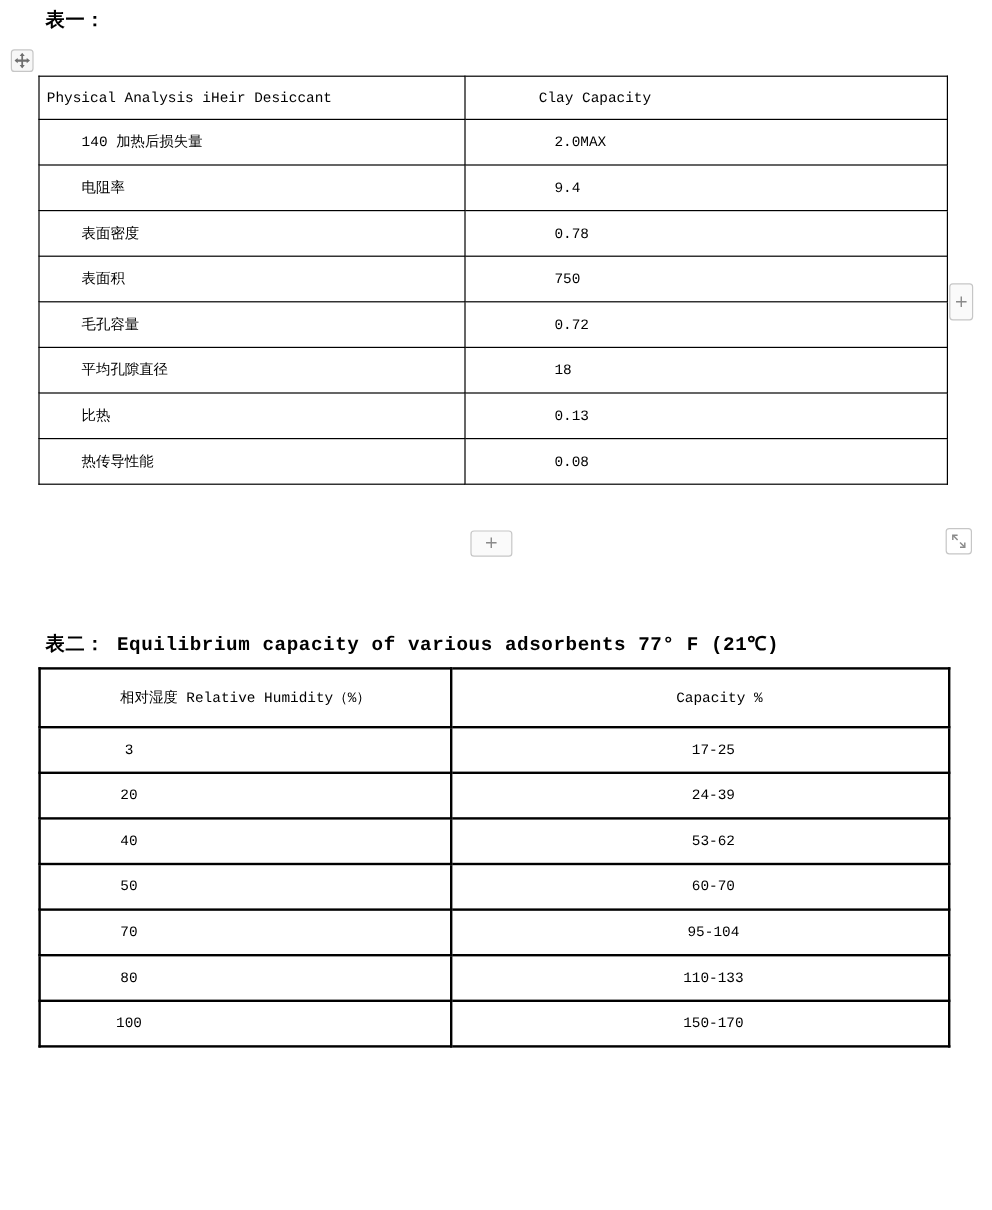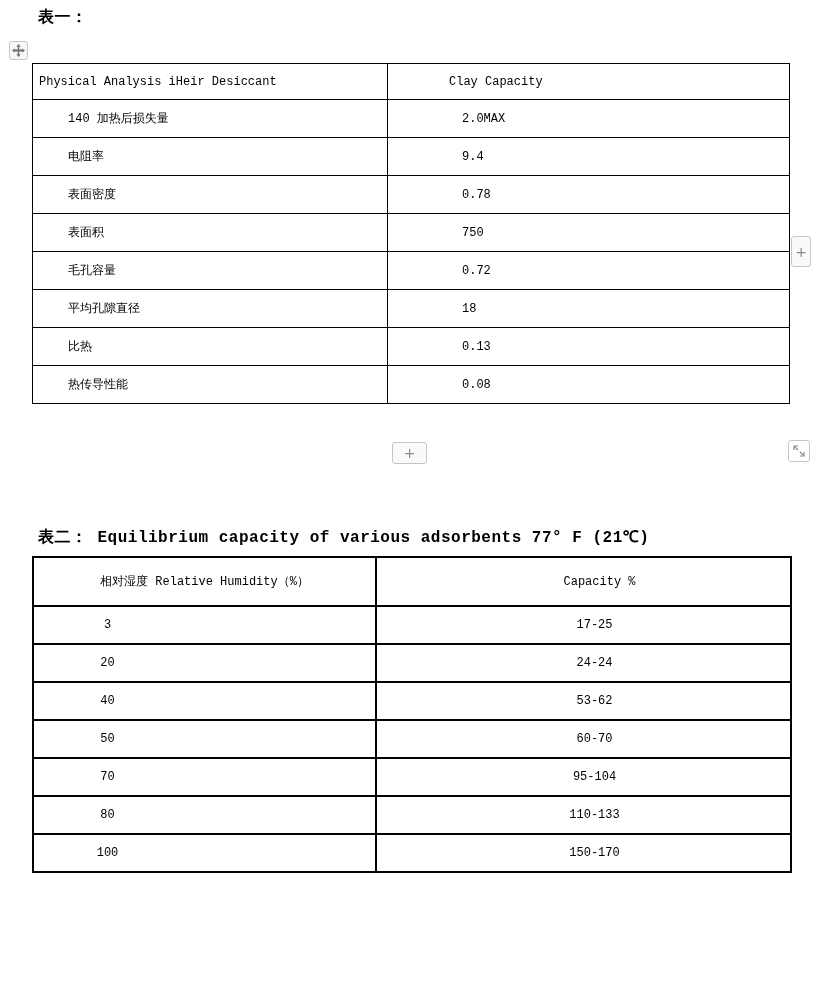--- a/index.html
+++ b/index.html
@@ -177,21 +177,21 @@
     <tr class="hdr">
       <td class="h1">相对湿度 Relative Humidity（%）</td>
       <td class="h2">Capacity %</td>
     </tr>
     <tr class="data">
       <td class="d1">3</td>
       <td class="d2">17-25</td>
     </tr>
     <tr class="data">
       <td class="d1">20</td>
-      <td class="d2">24-24</td>
+      <td class="d2">24-39</td>
     </tr>
     <tr class="data">
       <td class="d1">40</td>
       <td class="d2">53-62</td>
     </tr>
     <tr class="data">
       <td class="d1">50</td>
       <td class="d2">60-70</td>
     </tr>
     <tr class="data">

